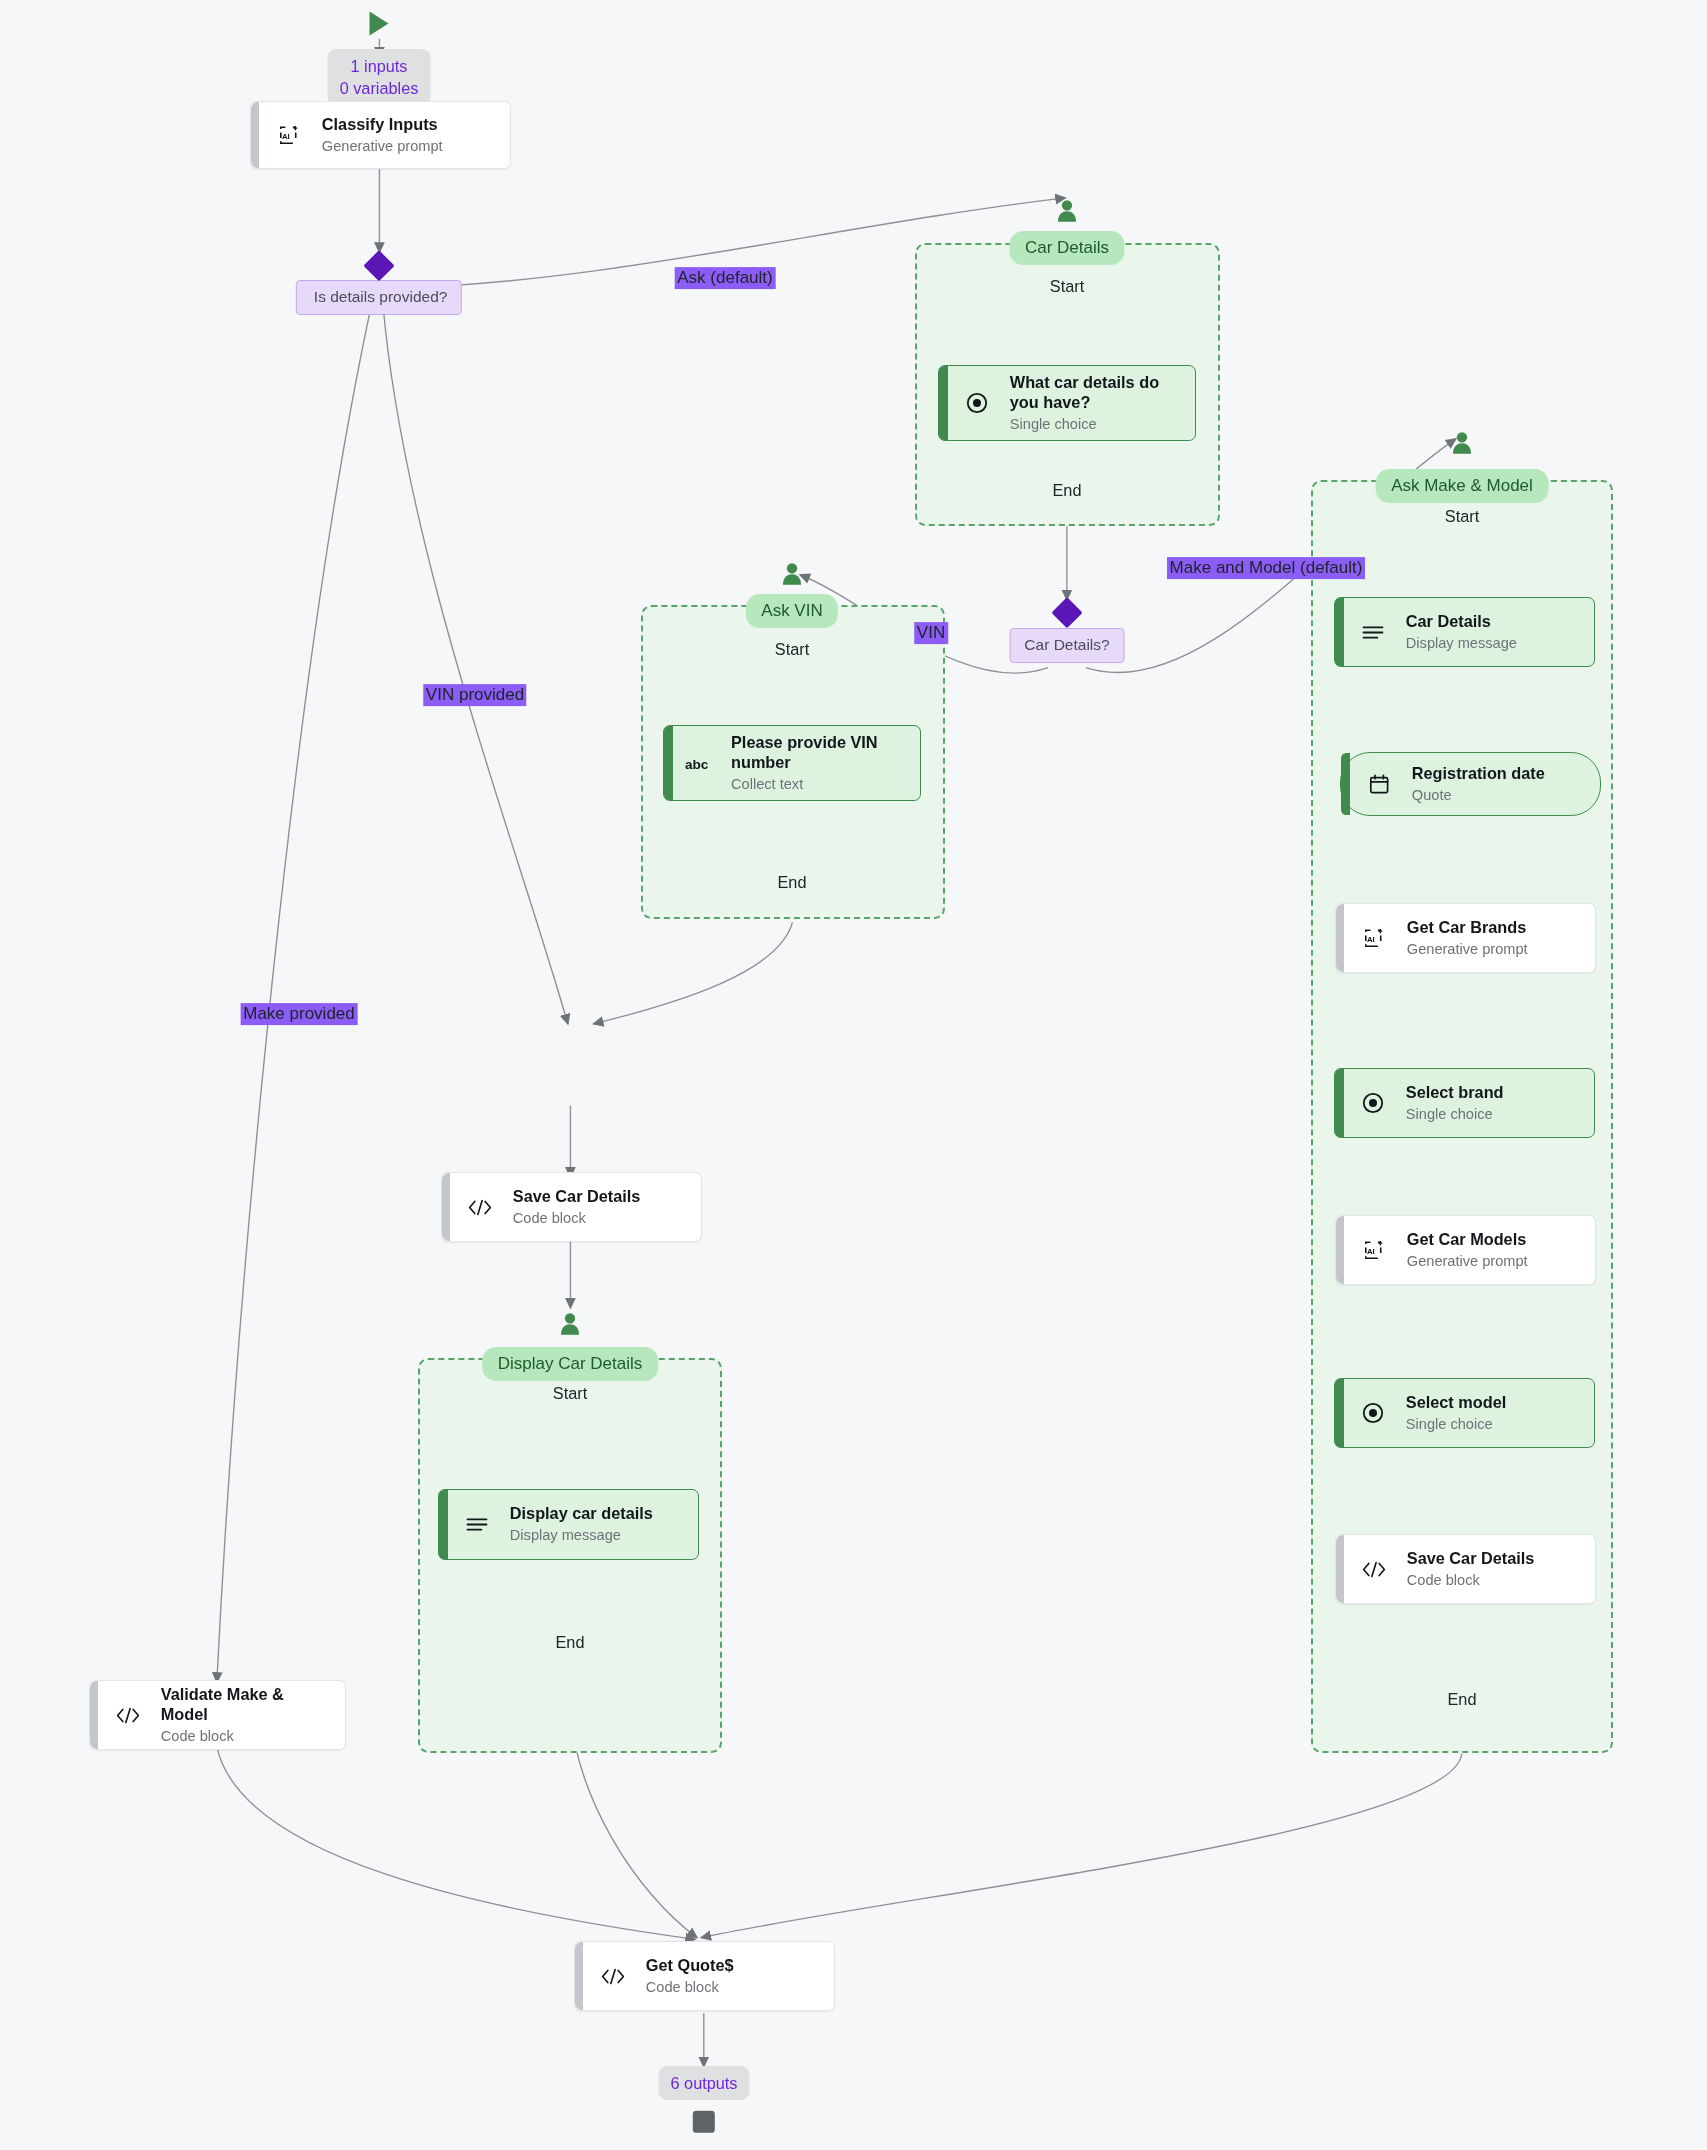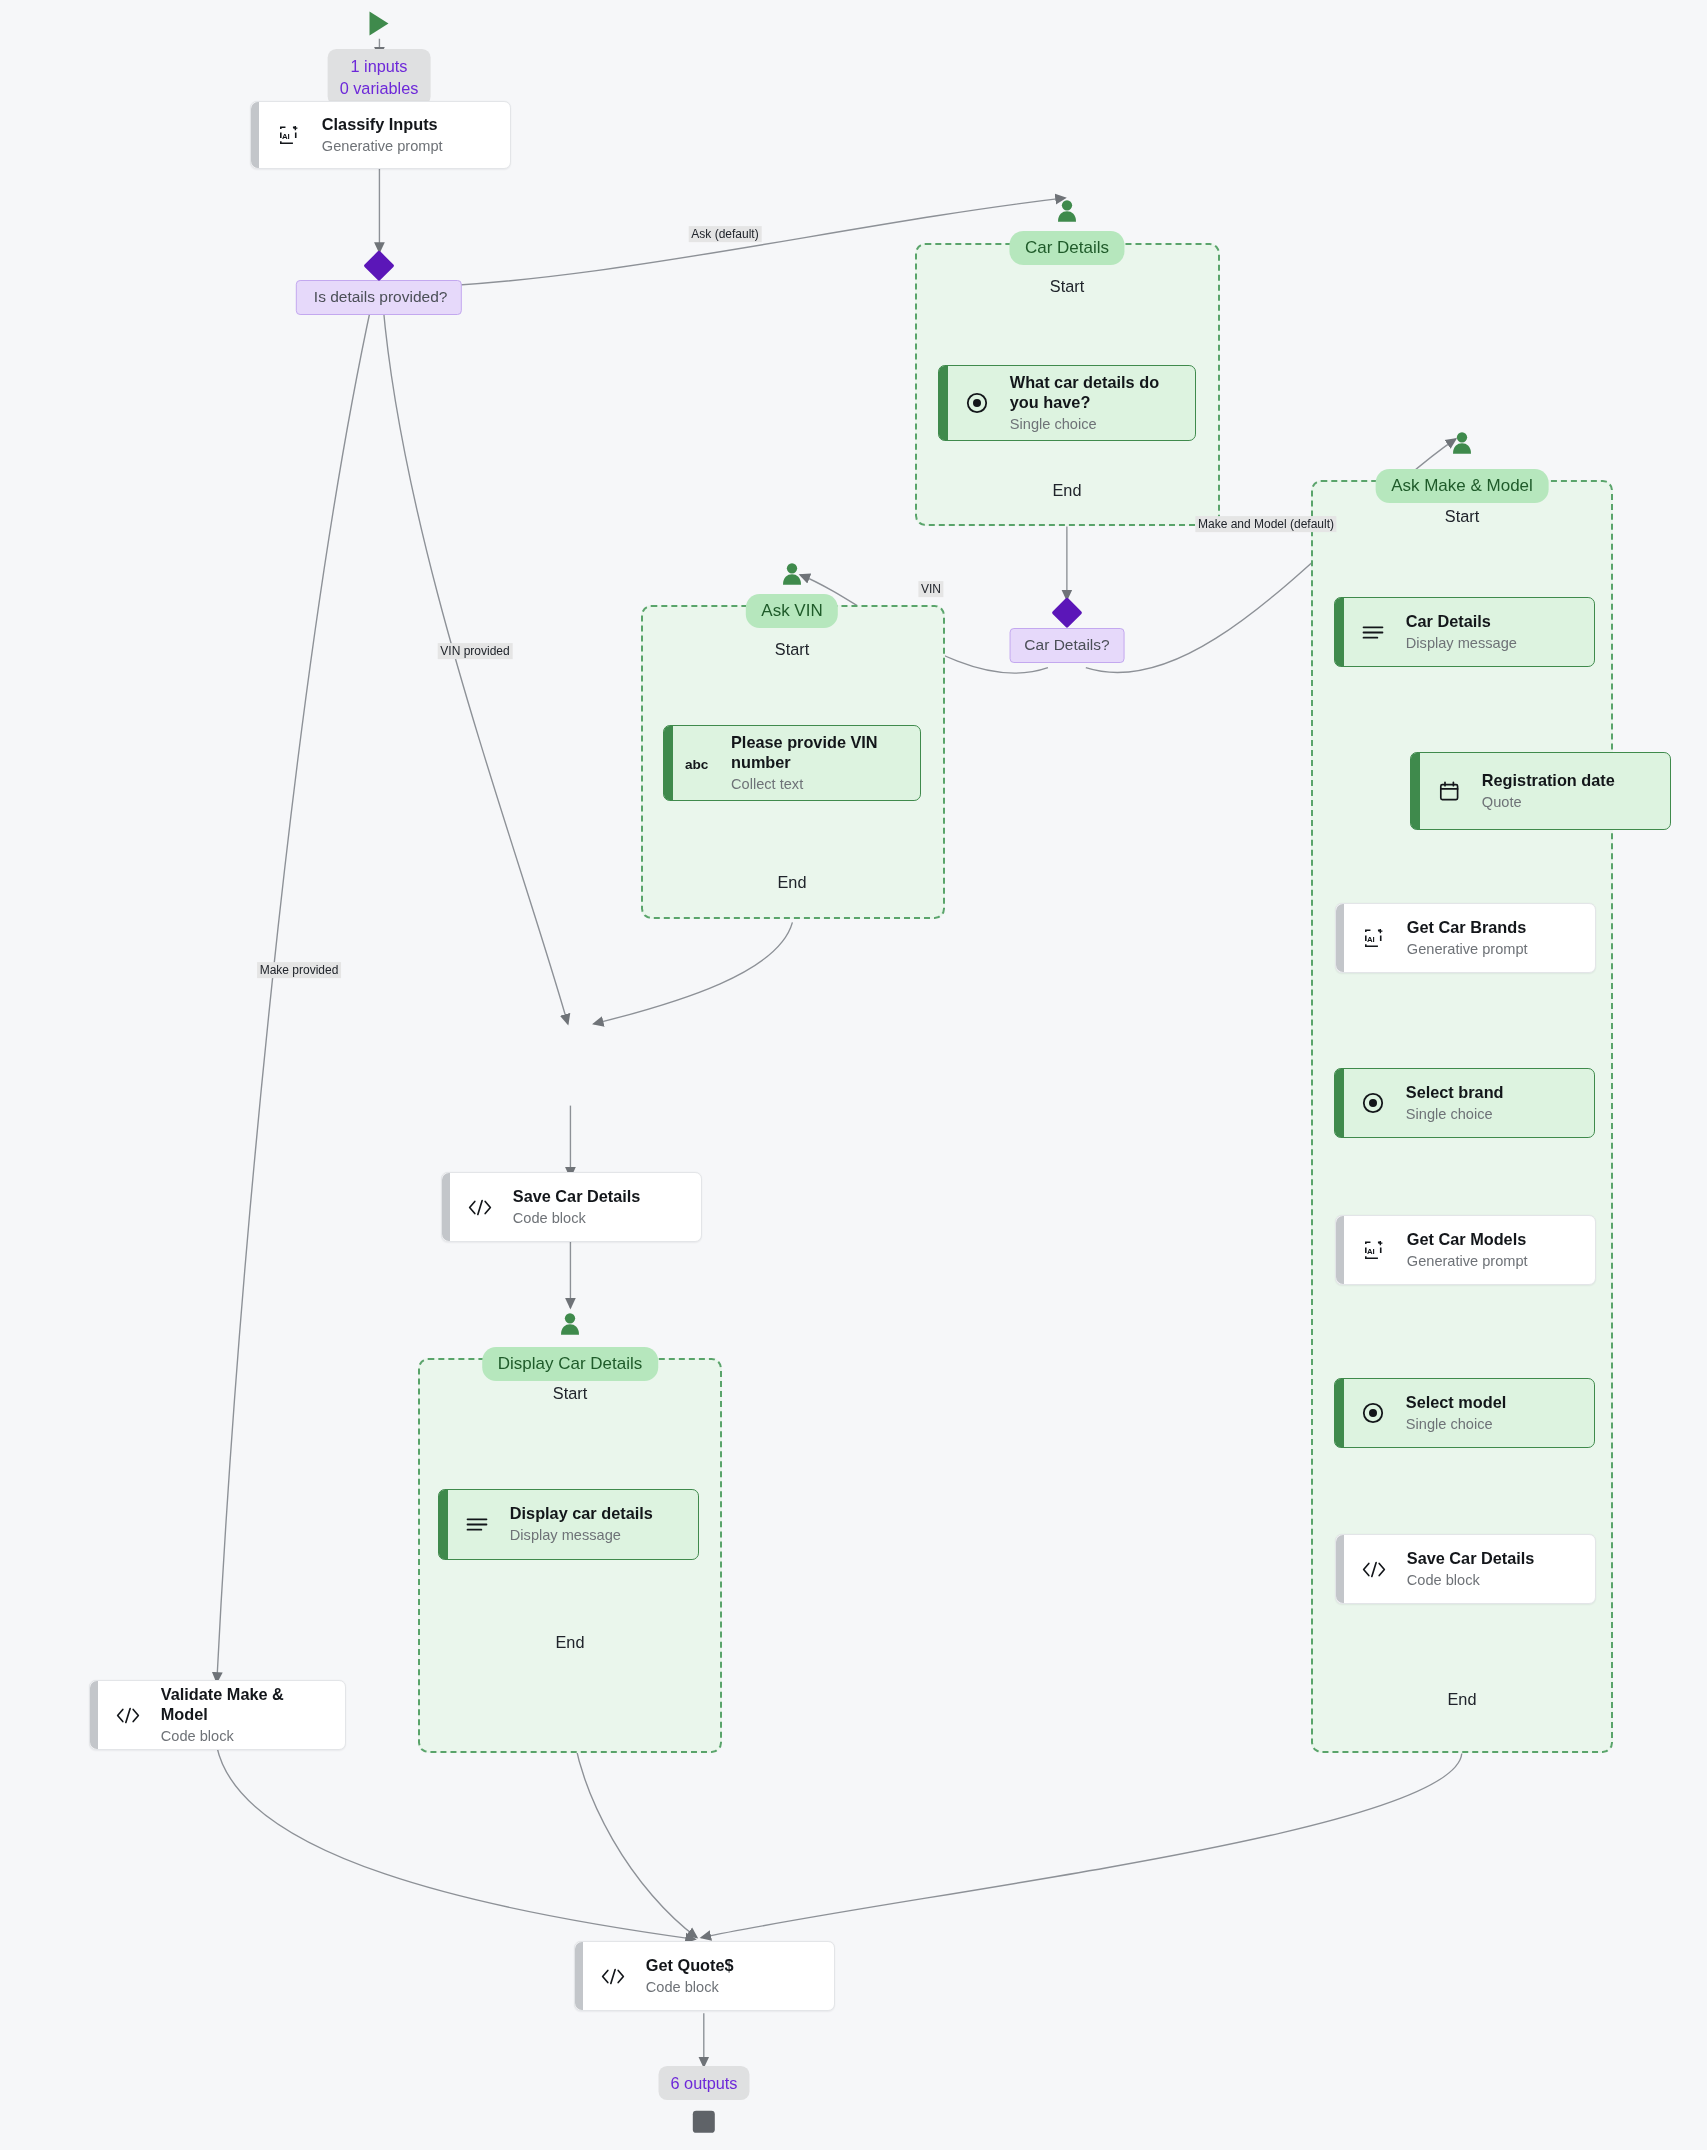--- a/index.html
+++ b/index.html
@@ -79,22 +79,22 @@
   }
   .diamond{
     position:absolute;width:22.4px;height:22.4px;background:#5b16b8;
     transform:translate(-50%,-50%) rotate(45deg);z-index:7;border-radius:1.7px;
   }
   .plainlbl{
     position:absolute;font-size:16.3px;color:#20242b;
     transform:translate(-50%,-50%);white-space:nowrap;z-index:6;
   }
   .edgelbl{
-    position:absolute;font-size:12px;color:#20242b;background:#e5e5e5;
-    padding:0.9px 2.6px;transform:translate(-50%,-50%);white-space:nowrap;z-index:5;
+    position:absolute;font-size:17px;color:#20242b;background:#8b5cf6;
+    padding:0.9px 2.6px;transform:translate(-50%,-50%);white-space:nowrap;z-index:5;margin-top:44px;
   }
   .person{position:absolute;transform:translate(-50%,-50%);z-index:7;}
   .startflag{position:absolute;transform:translate(-50%,-50%);z-index:7;}
   .endsquare{
     position:absolute;width:22.4px;height:22.4px;background:#5f6368;
     border-radius:3.4px;transform:translate(-50%,-50%);z-index:7;
   }
 </style>
 </head>
 <body>
@@ -344,21 +344,21 @@
           <path d="M3 11 H25"></path>
           <path d="M3 17 H19"></path>
       </svg>
     </div>
     <div class="txt">
       <div class="t1">Car Details</div>
       <div class="t2">Display message</div>
     </div>
   </div>
 
-  <div class="node green" style="left:1410px;top:752px;width:261px;height:78px;">
+  <div class="node green" style="left:1340px;top:752px;width:261px;height:64px;border-radius:30px;">
     <div class="bar"></div>
     <div class="ico">
       <svg width="22.4" height="22.4" viewBox="0 0 24 24" fill="none" stroke="#13161a" stroke-width="1.8" stroke-linecap="round">
         <rect x="3" y="5" width="18" height="16" rx="1.6"></rect>
           <path d="M3 9.6 H21"></path>
           <path d="M7.5 2.6 V6.2"></path>
           <path d="M16.5 2.6 V6.2"></path>
       </svg>
     </div>
     <div class="txt">

